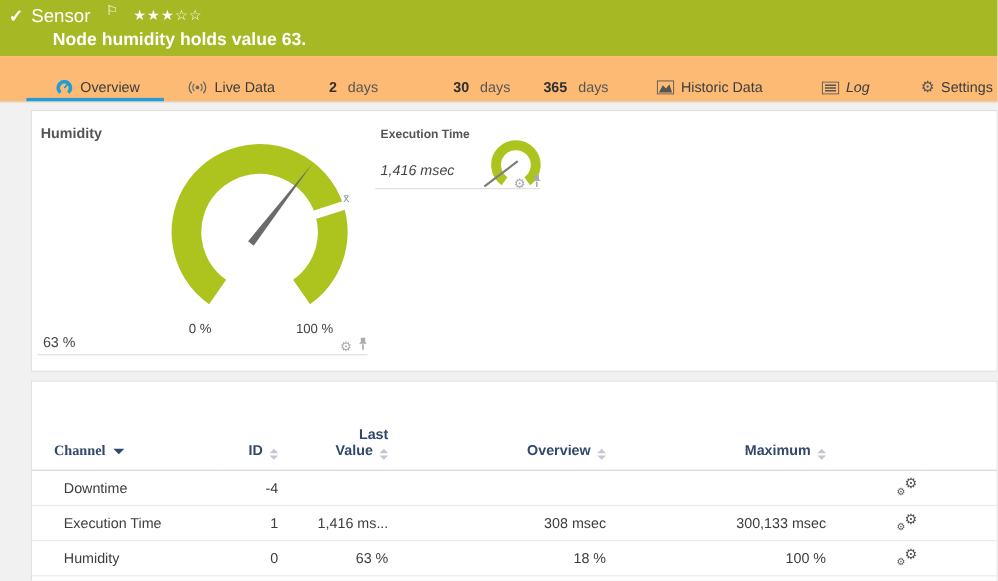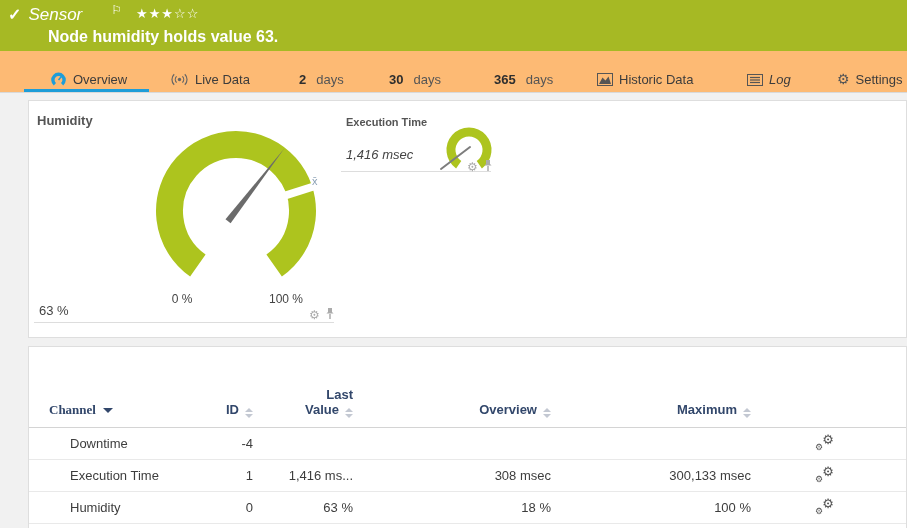--- a/index.html
+++ b/index.html
@@ -3,21 +3,21 @@
 <meta charset="utf-8">
 <style>
   * { margin:0; padding:0; box-sizing:border-box; }
   html,body { width:907px; height:528px; overflow:hidden; }
   body { font-family:"Liberation Sans", sans-serif; background:#f1f1f1; position:relative; }
 
   
   .banner { position:absolute; left:0; top:0; width:907px; height:51px; background:#a6b924; color:#fff; }
   .banner-line1 { display:flex; align-items:baseline; padding:5px 0 0 8px; }
   .check { font-size:16px; font-weight:bold; margin-right:7px; }
-  .kind { font-size:17px; font-style:italic; margin-right:23px; }
+  .kind { font-size:17px; margin-right:8px; }
   .title { font-size:19px; font-weight:bold; letter-spacing:.2px; }
   .flag { font-size:12px; margin-left:6px; position:relative; top:-6px; }
   .stars { font-size:13px; margin-left:14px; letter-spacing:1px; position:relative; top:-2px; }
   .banner-line2 { padding-left:48px; margin-top:3px; font-size:16px; font-weight:600; }
 
   
   .tabbar { position:absolute; left:0; top:51px; width:907px; height:42px; background:#fdba74; border-bottom:1px solid #d9d9d9; }
   .tab { position:absolute; top:21px; font-size:13px; color:#3c3c3c; display:flex; align-items:center; gap:6px; cursor:pointer; white-space:nowrap; }
   .tab .ticon { display:inline-flex; align-items:center; }
   .tab .num { font-weight:bold; color:#2e2e2e; margin-right:4px; }
@@ -37,21 +37,21 @@
   .avg-marker { position:absolute; left:283px; top:74px; font-size:11px; color:#8ba0b5; }
   .widget-underline { position:absolute; height:1px; background:#ddd; }
   .mini-icons { position:absolute; display:flex; align-items:center; gap:5px; color:#ababab; }
   .mini-icons .gear-glyph { font-size:12px; line-height:12px; }
 
   
   table.channels { border-collapse:collapse; width:100%; font-size:13px; color:#3d3d3d; table-layout:fixed; }
   table.channels thead th { font-weight:bold; color:#32476b; text-align:right; vertical-align:bottom; padding:40px 0 9px 0; border-bottom:1px solid #d4d4d4; }
   table.channels thead th.ch { text-align:left; padding-left:20px;font-family:Liberation Serif, serif; }
   table.channels tbody td { height:32px; border-bottom:1px solid #e9e9e9; text-align:right; }
-  table.channels tbody td.ch { text-align:left; padding-left:41px; }
+  table.channels tbody td.ch { text-align:left; padding-left:29px; }
   .sort { display:inline-flex; flex-direction:column; margin-left:6px; vertical-align:2px; }
   .sort i { display:block; width:0; height:0; border-left:4px solid transparent; border-right:4px solid transparent; }
   .sort .up { border-bottom:4px solid #c3c8d2; margin-bottom:2px; }
   .sort .dn { border-top:4px solid #c3c8d2; }
   .caret-down { display:inline-block; width:0; height:0; border-left:5px solid transparent; border-right:5px solid transparent; border-top:5px solid #32476b; margin-left:7px; vertical-align:1px; }
   .gears { position:relative; display:inline-block; width:19px; height:17px; color:#555; margin-right:7px; }
   .gears .g1 { position:absolute; right:0; top:-2px; font-size:13px; }
   .gears .g2 { position:absolute; left:0; bottom:-1px; font-size:9px; }
 </style>
 </head>
@@ -89,21 +89,21 @@
         </svg>
     </span>
     <span>Live Data</span>
   </div>
 
   <div class="tab" style="left:299px;">
     <span class="num">2</span>
     <span class="daylbl">days</span>
   </div>
 
-  <div class="tab" style="left:389px;">
+  <div class="tab" style="left:412px;">
     <span class="num">30</span>
     <span class="daylbl">days</span>
   </div>
 
   <div class="tab" style="left:494px;">
     <span class="num">365</span>
     <span class="daylbl">days</span>
   </div>
 
   <div class="tab" style="left:597px;">

